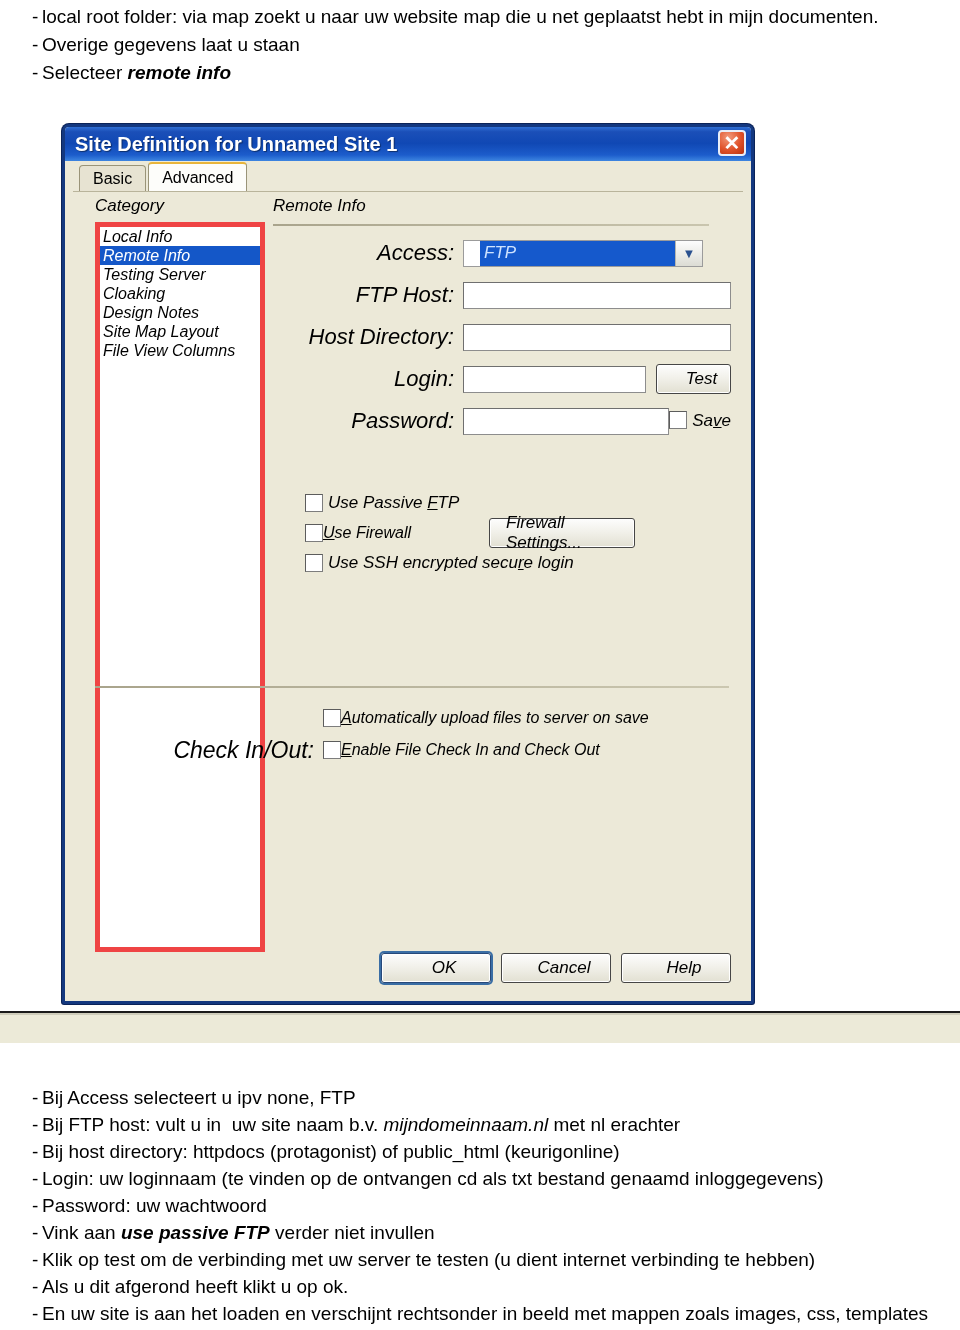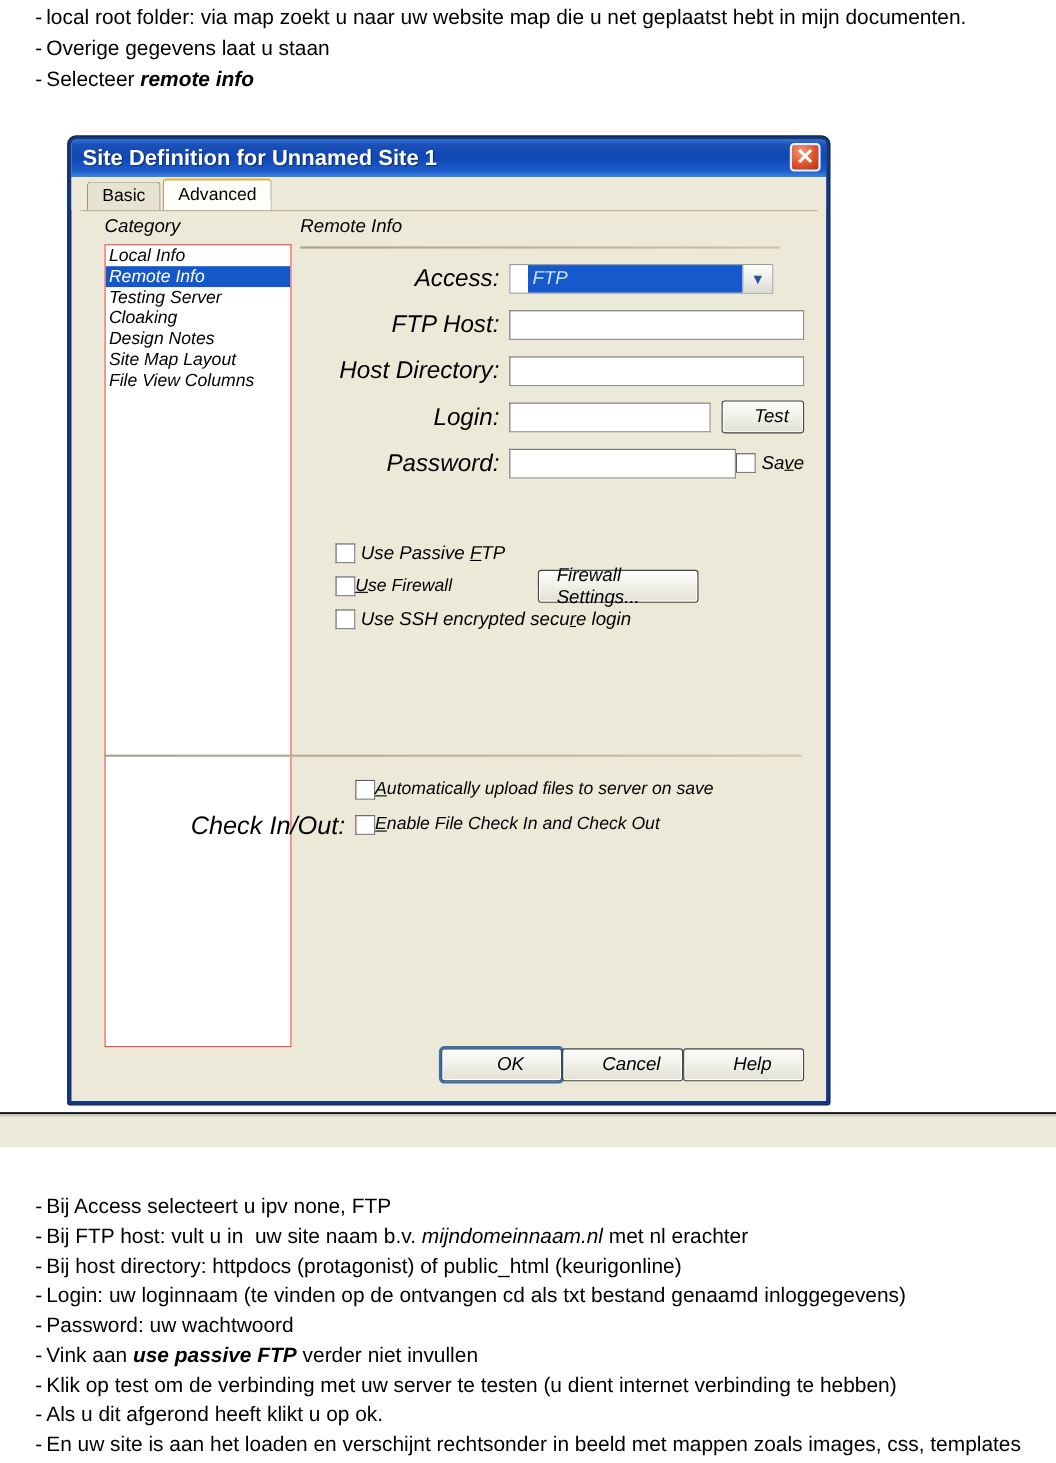--- a/index.html
+++ b/index.html
@@ -128,21 +128,21 @@
     position:absolute;left:200px;top:32px;right:34px;height:2px;
     background:linear-gradient(to right,#a9a48c,#c9c5ae);
   }
 
   
   #category-list{
     position:absolute;
     left:22px; top:30px;
     width:170px; height:730px;
     background:#fff;
-    border:1px solid #ef4444;
+    border:5px solid #ef4444;
     box-sizing:border-box;
     overflow:hidden;
   }
   .cat-item{
     font-size:16px;
     line-height:19px;
     padding:0 3px;
     white-space:nowrap;
     cursor:pointer;
     color:#000;
@@ -231,21 +231,21 @@
   }
   .cb-row{
     display:flex;align-items:center;
     font-size:17px;
     margin-bottom:0px;
     height:30px;
   }
   .cb-row .cb-label{ margin-left:5px; white-space:nowrap; }
   u{ text-decoration:underline; }
 
-  #save-wrap{ display:flex;align-items:center;}
+  #save-wrap{ display:flex;}
   #save-wrap .cb-label{ margin-left:5px;font-size:17px; }
 
   #checkgroup{
     position:absolute;
     left:232px; top:296px;
   }
   #firewall-row{
     display:flex;align-items:center;
     height:30px;
   }
@@ -261,21 +261,21 @@
   }
   .cio-row{ display:flex;align-items:center;height:32px; }
   .cio-label{
     width:228px;flex:0 0 228px;text-align:right;padding-right:9px;
     font-size:23px;box-sizing:border-box;white-space:nowrap;
   }
 
   
   #footer{
     position:absolute;right:12px;bottom:10px;
-    display:flex;
+    display:flex;gap:10px;
   }
   .fbtn{ width:110px;height:30px; }
   .fbtn.default{
     box-shadow:inset 0 0 0 1px #fff, 0 0 0 2px #3a6ea5;
     border-color:#27497a;
   }
 
   
   #band{
     position:absolute;left:0;top:1011px;width:960px;height:30px;

